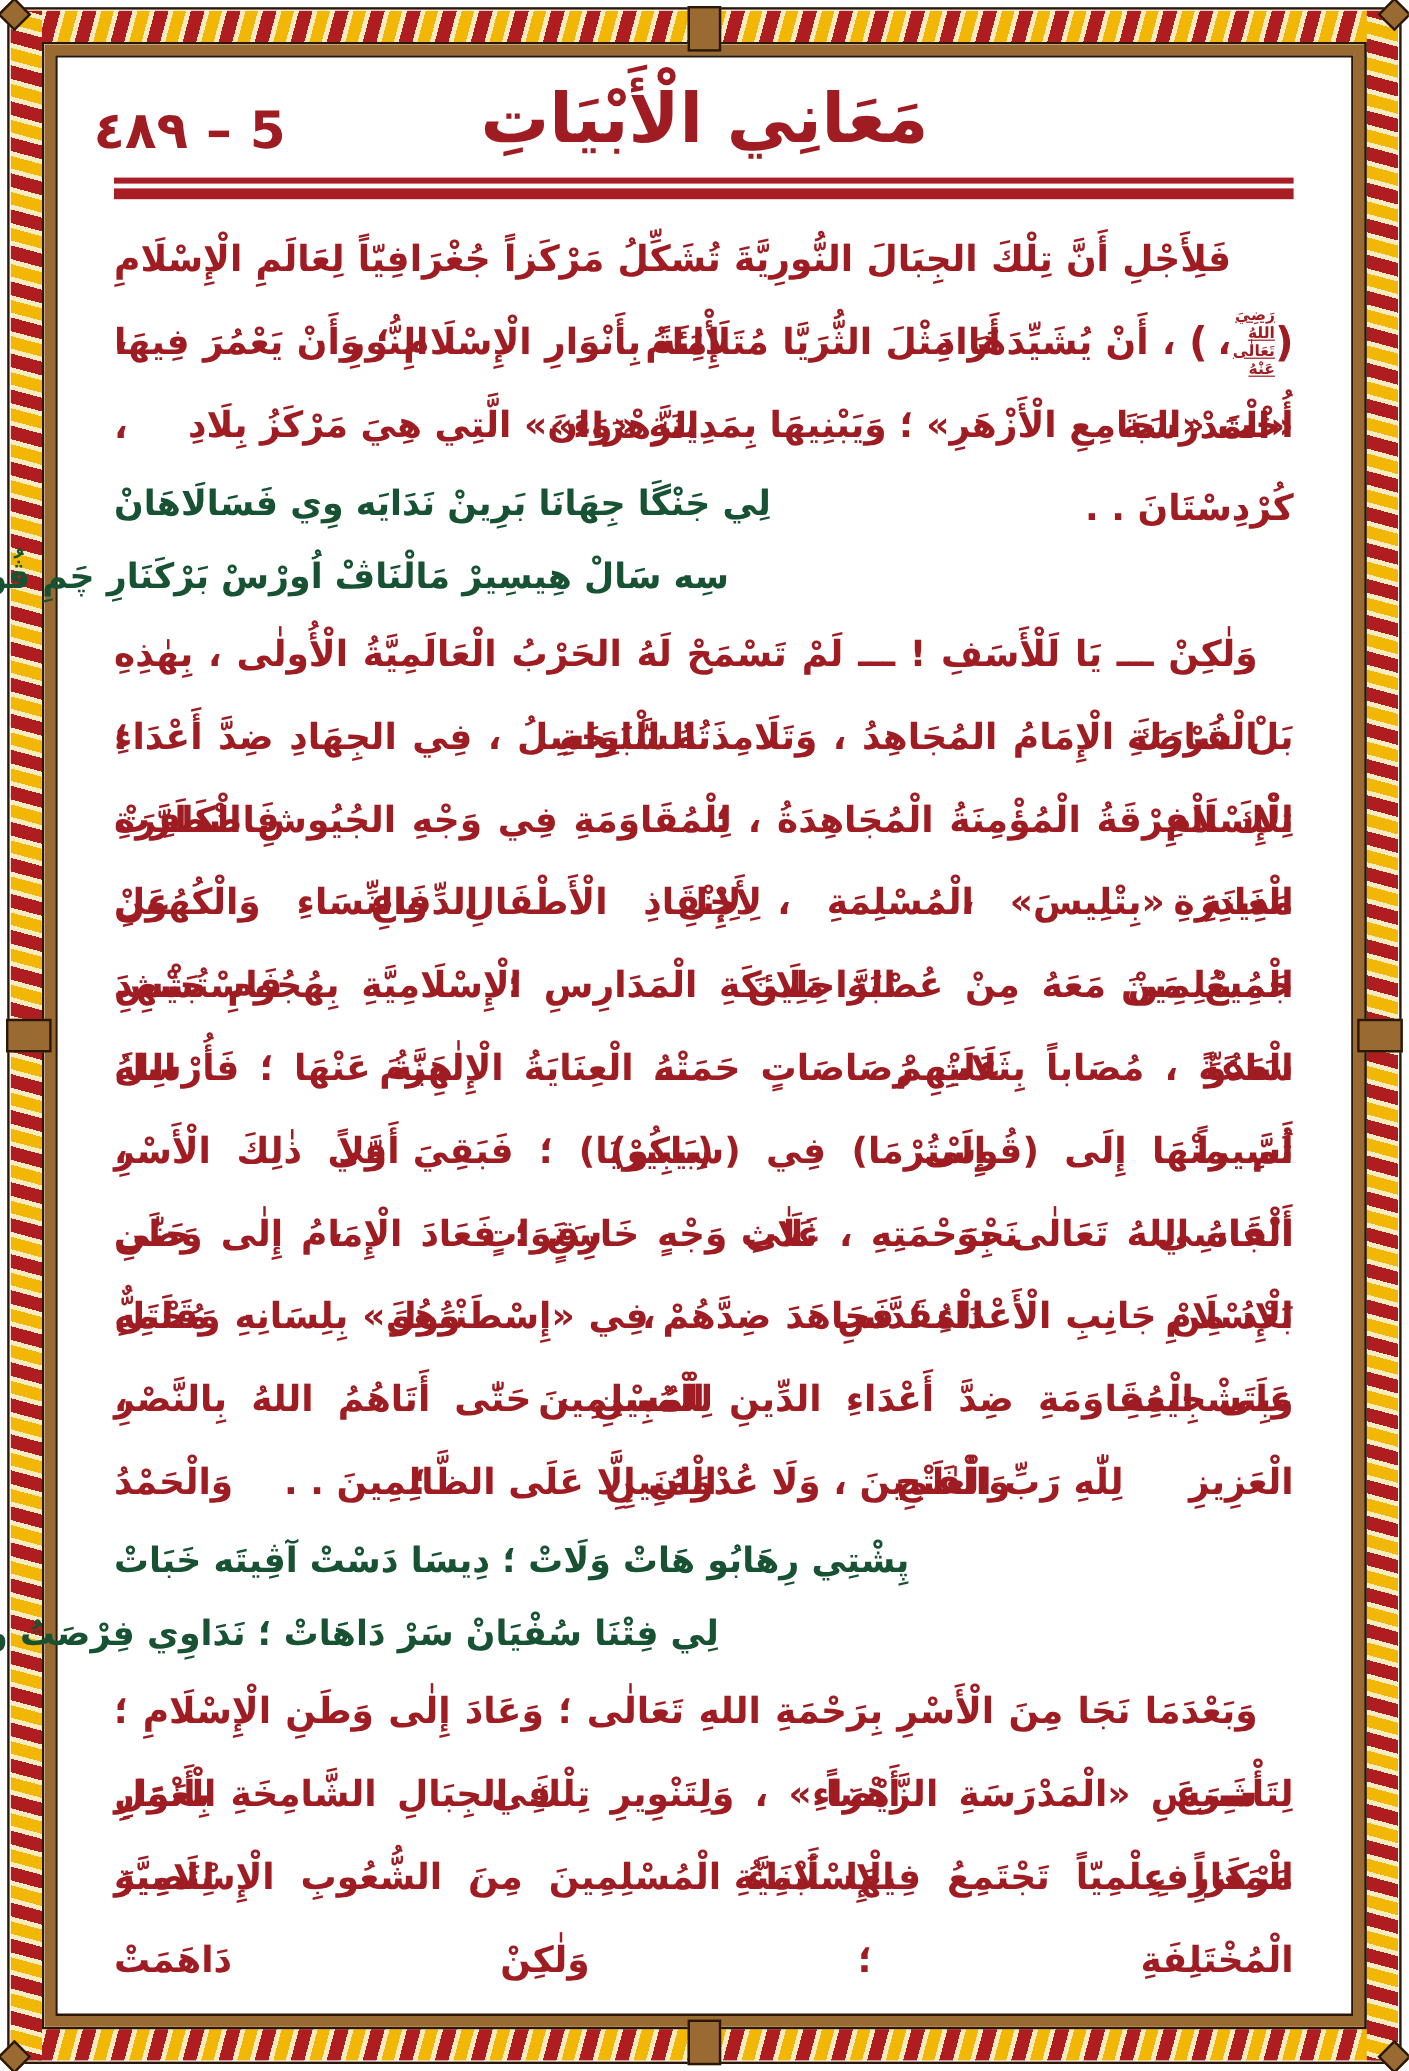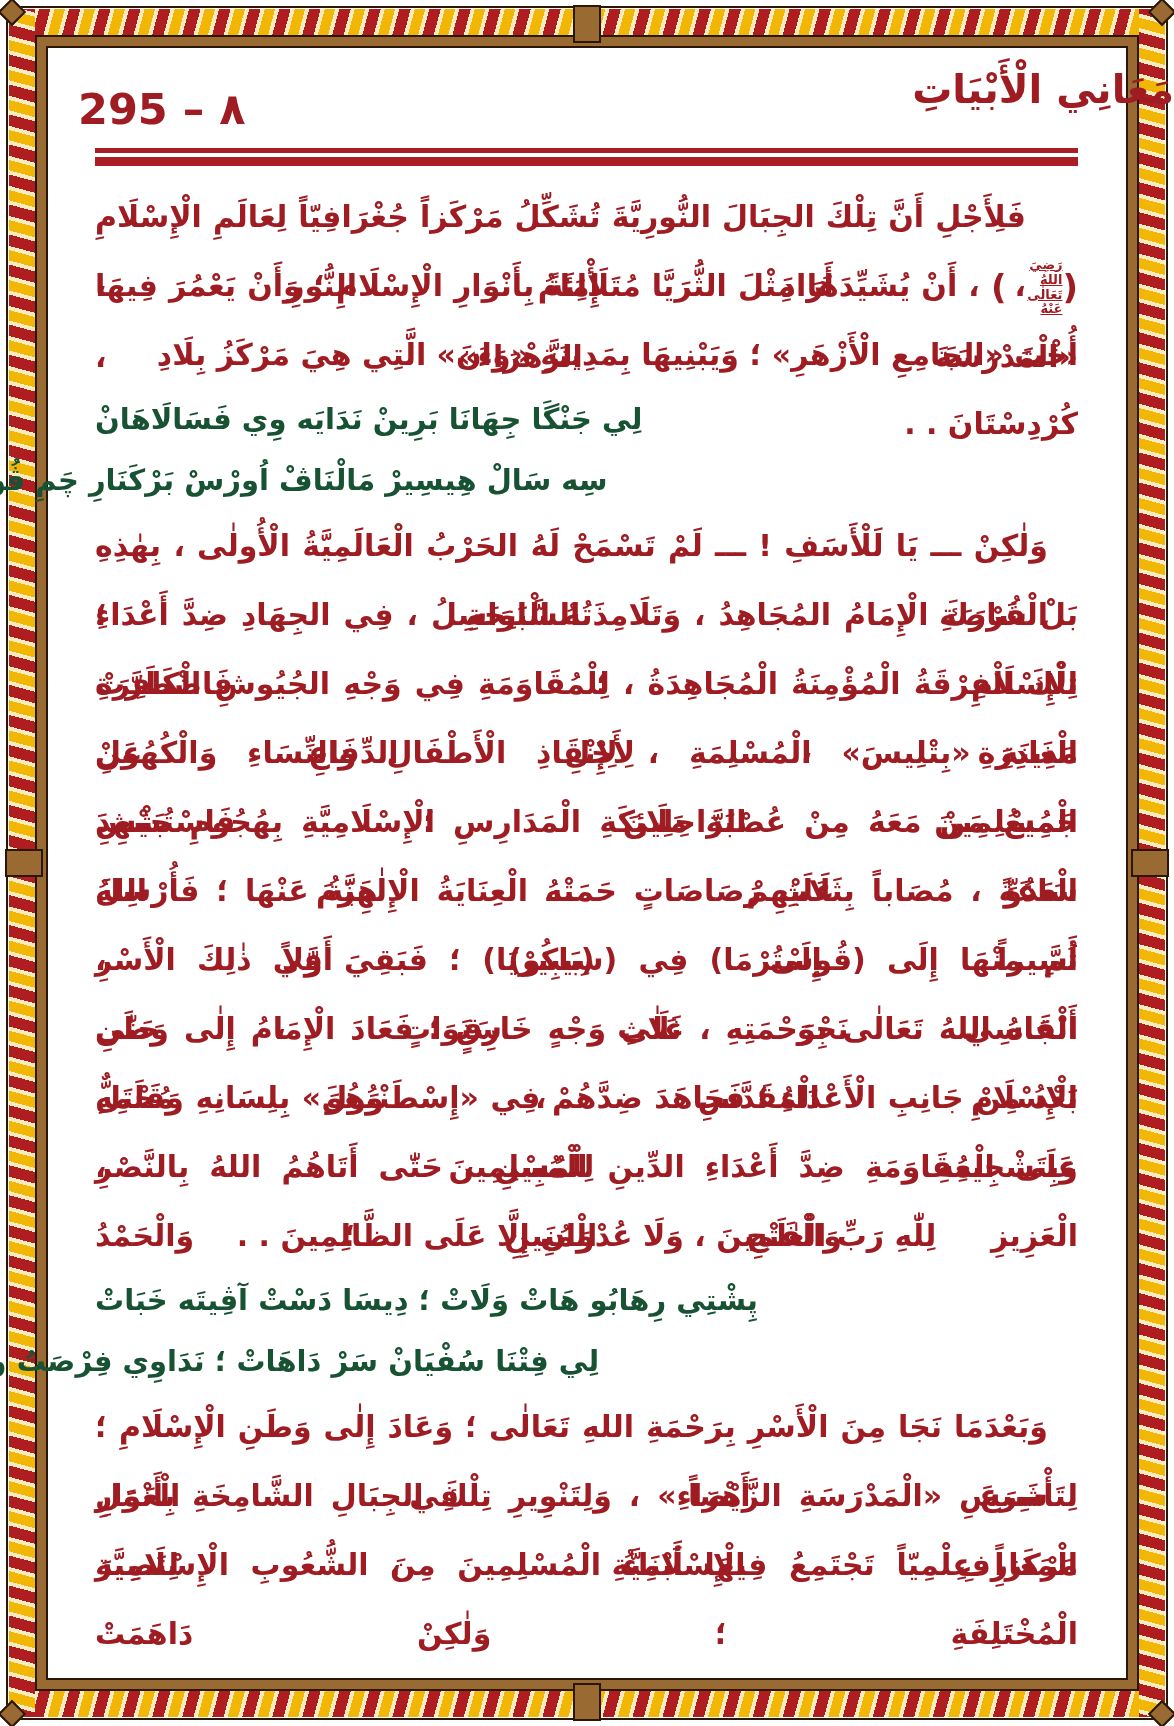--- a/index.html
+++ b/index.html
@@ -34,22 +34,22 @@
   .b-tab.l{top:50%;left:5px;height:24px;width:34px;transform:translateY(-50%);}
   .b-tab.r{top:50%;right:5px;height:24px;width:34px;transform:translateY(-50%);}
   .b-corner{position:absolute;width:16px;height:16px;background:var(--border_brown);
     border:2px solid var(--border_dark);transform:rotate(45deg);}
   .b-corner.tl{left:2px;top:2px;} .b-corner.tr{right:2px;top:2px;}
   .b-corner.bl{left:2px;bottom:2px;} .b-corner.br{right:2px;bottom:2px;}
 
   
   .pageno{position:absolute;left:78px;top:84px;direction:rtl;
     color:var(--red);font-size:43px;font-weight:bold;letter-spacing:2px;}
-  .title{position:absolute;left:0;right:0;top:66px;direction:rtl;
-    color:var(--red);font-size:40px;font-weight:bold;}
+  .title{position:absolute;left:0;right:0;top:66px;text-align:center;direction:rtl;
+    color:var(--red);font-size:57px;font-weight:bold;}
   .rules{position:absolute;left:95px;right:96px;top:148px;}
   .rule-thin{height:5px;background:var(--red_bright);margin-bottom:4px;}
   .rule-thick{height:9px;background:var(--red_bright);}
 
   
   .content{position:absolute;left:95px;right:96px;top:182px;direction:rtl;}
   .line{font-weight:bold;white-space:normal;}
   .prose{color:var(--red);font-size:30px;height:69px;line-height:69px;}
   .prose.justify{text-align:justify;text-align-last:justify;}
   .prose.indent{padding-right:52px;}
@@ -76,21 +76,21 @@
 <div class="b-brown"></div>
 <div class="b-tab t"></div>
 <div class="b-tab b"></div>
 <div class="b-tab l"></div>
 <div class="b-tab r"></div>
 <div class="b-corner tl"></div>
 <div class="b-corner tr"></div>
 <div class="b-corner bl"></div>
 <div class="b-corner br"></div>
 
-<div class="pageno">٨ – 295</div>
+<div class="pageno">5 – ٤٨٩</div>
 <div class="title">مَعَانِي الْأَبْيَاتِ</div>
 <div class="rules">
   <div class="rule-thin"></div>
   <div class="rule-thick"></div>
 </div>
 
 <div class="content">
     <div class="line prose indent justify">فَلِأَجْلِ أَنَّ تِلْكَ الجِبَالَ النُّورِيَّةَ تُشَكِّلُ مَرْكَزاً جُغْرَافِيّاً لِعَالَمِ الْإِسْلَامِ ، أَرَادَ إِمَامُ النُّورِ ،</div>
     <div class="line prose justify"><span class="roundel-wrap">
         <span class="roundel-paren">(</span>

